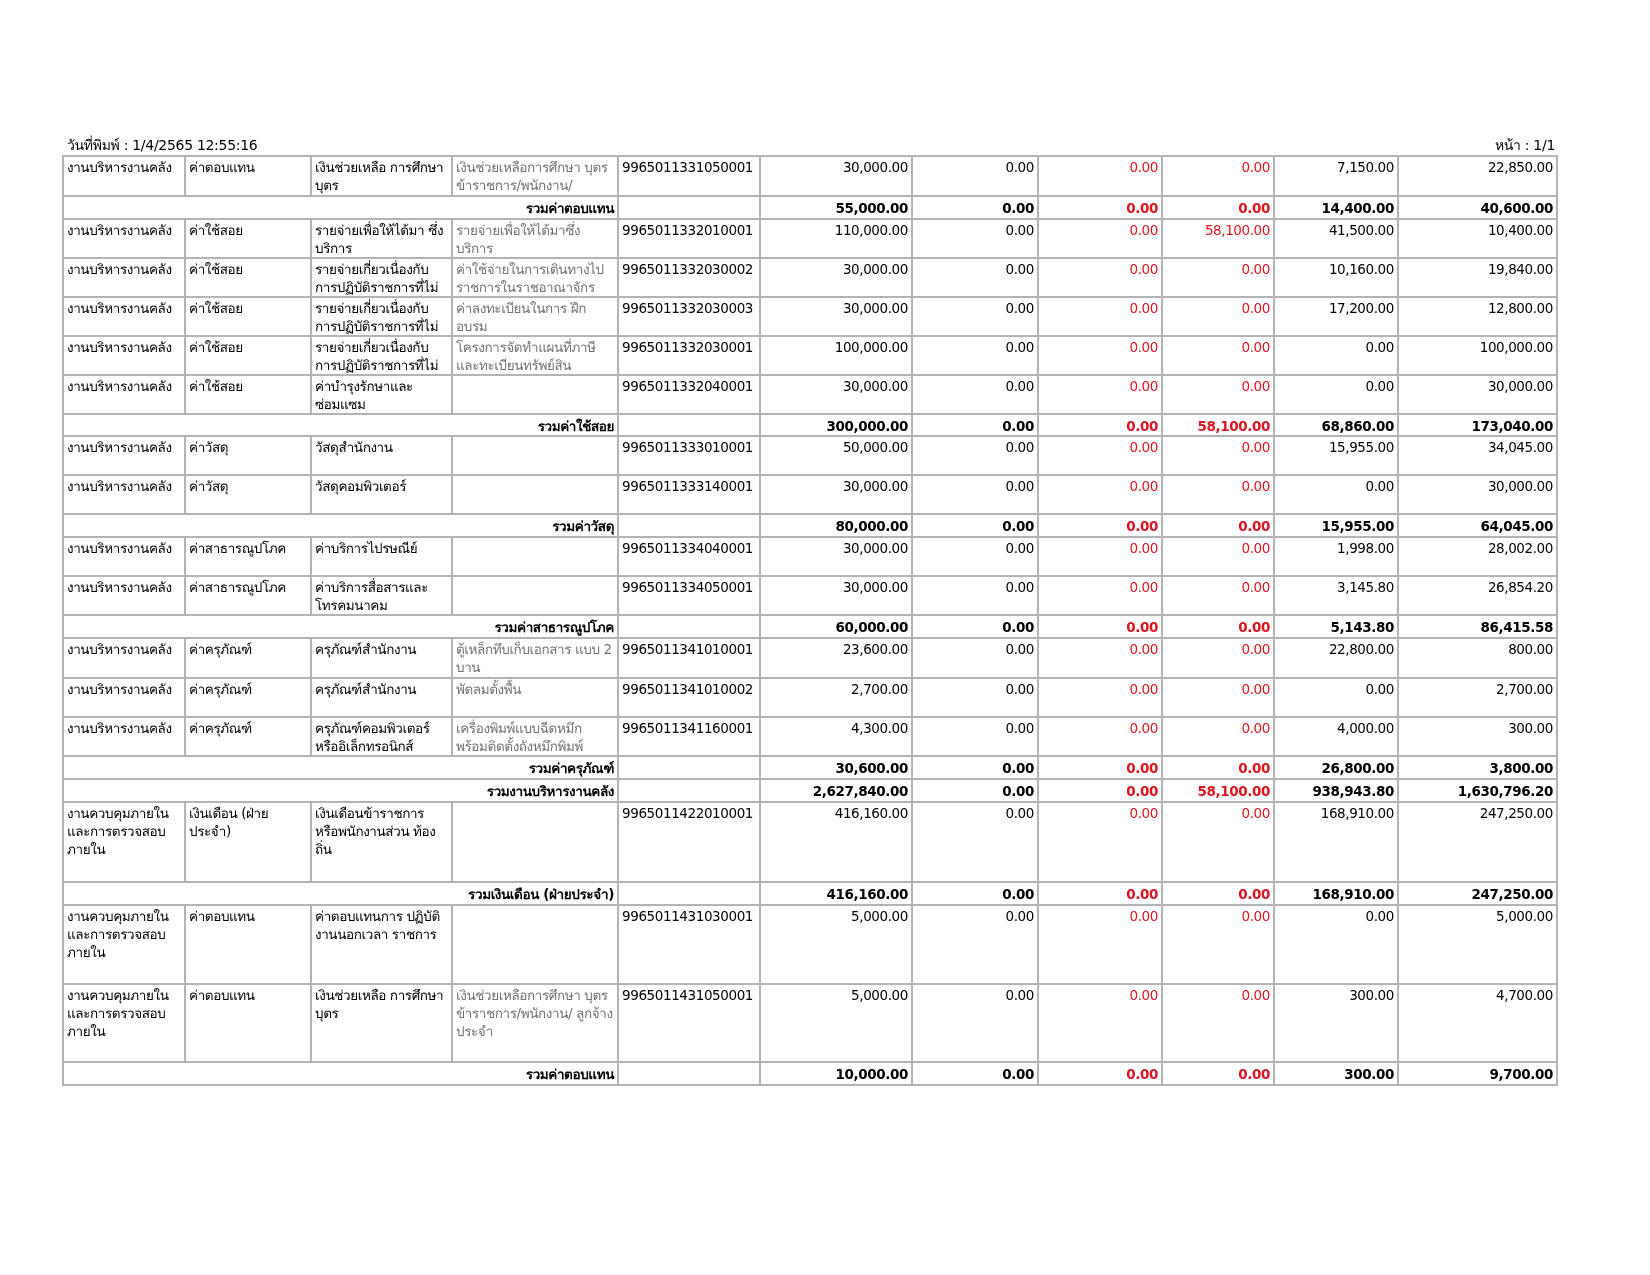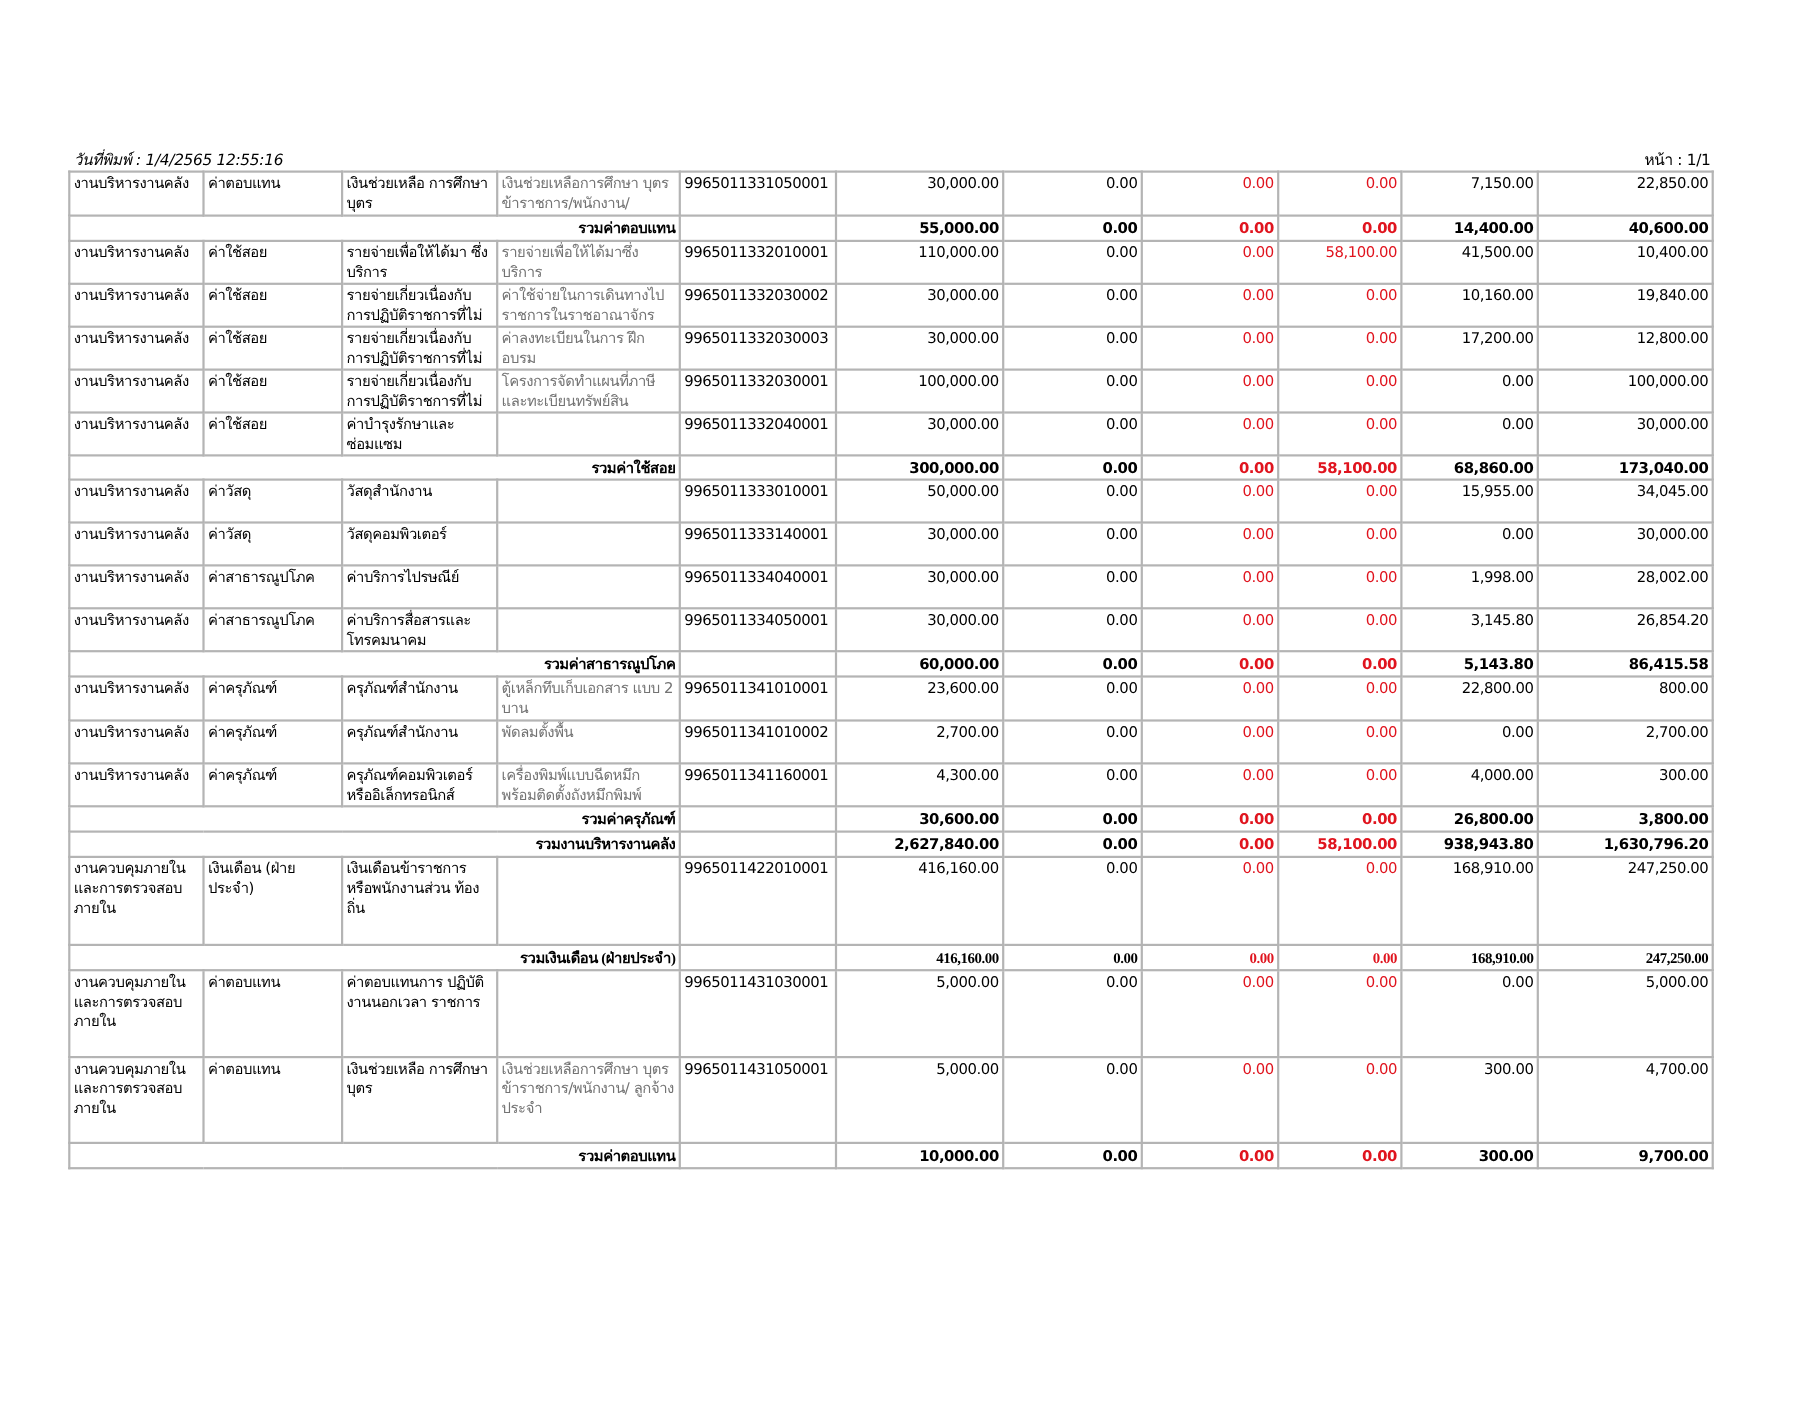--- a/index.html
+++ b/index.html
@@ -1,19 +1,19 @@
 <!DOCTYPE html>
 <html><head>
 <meta charset="utf-8">
 <style>
   html, body { margin:0; padding:0; background:#ffffff; }
   body { width:1650px; height:1275px; position:relative; overflow:hidden;
          font-family:"DejaVu Sans", "Liberation Sans", sans-serif; color:#000; }
   .hdr { position:absolute; top:134px; font-size:14px; letter-spacing:-0.3px; }
-  #print-date { left:67px;font-style:italic; }
+  #print-date { left:67px; }
   #page-num { left:1440px; width:115px; text-align:right; }
   table.rpt { position:absolute; left:62px; top:155px; border-collapse:collapse;
               table-layout:fixed; width:1494px; font-size:13.5px; letter-spacing:-0.4px;padding-left:37px; }
   table.rpt td { border:2px solid #b4b4b4; padding:1px 3px 0 3px; vertical-align:top;
                  line-height:18px; overflow:hidden; white-space:normal; }
   td.num { text-align:right; white-space:nowrap; }
   td.red { color:#e0141e; }
   td.blue { color:#737373; }
   tr.sum td { font-weight:bold; vertical-align:middle; white-space:nowrap; }
   tr.sum td.red { font-weight:bold; }
@@ -158,20 +158,30 @@
         <td>วัสดุคอมพิวเตอร์</td>
         <td class="blue"></td>
         <td class="code">9965011333140001</td>
         <td class="num">30,000.00</td>
         <td class="num">0.00</td>
         <td class="num red">0.00</td>
         <td class="num red">0.00</td>
         <td class="num">0.00</td>
         <td class="num">30,000.00</td>
       </tr>
+      <tr class="sum" style="height: 23px;">
+        <td class="label" colspan="4">รวมค่าวัสดุ</td>
+        <td></td>
+        <td class="num">80,000.00</td>
+        <td class="num">0.00</td>
+        <td class="num red">0.00</td>
+        <td class="num red">0.00</td>
+        <td class="num">15,955.00</td>
+        <td class="num">64,045.00</td>
+      </tr>
       <tr class="item" style="height: 39px;">
         <td>งานบริหารงานคลัง</td>
         <td>ค่าสาธารณูปโภค</td>
         <td>ค่าบริการไปรษณีย์</td>
         <td class="blue"></td>
         <td class="code">9965011334040001</td>
         <td class="num">30,000.00</td>
         <td class="num">0.00</td>
         <td class="num red">0.00</td>
         <td class="num red">0.00</td>
@@ -266,21 +276,21 @@
         <td>เงินเดือนข้าราชการ หรือพนักงานส่วน ท้องถิ่น</td>
         <td class="blue"></td>
         <td class="code">9965011422010001</td>
         <td class="num">416,160.00</td>
         <td class="num">0.00</td>
         <td class="num red">0.00</td>
         <td class="num red">0.00</td>
         <td class="num">168,910.00</td>
         <td class="num">247,250.00</td>
       </tr>
-      <tr class="sum" style="height: 23px; font-family: Liberation Serif, serif;">
+      <tr class="sum" style="height: 23px;">
         <td class="label" colspan="4">รวมเงินเดือน (ฝ่ายประจำ)</td>
         <td></td>
         <td class="num">416,160.00</td>
         <td class="num">0.00</td>
         <td class="num red">0.00</td>
         <td class="num red">0.00</td>
         <td class="num">168,910.00</td>
         <td class="num">247,250.00</td>
       </tr>
       <tr class="item" style="height: 79px;">

